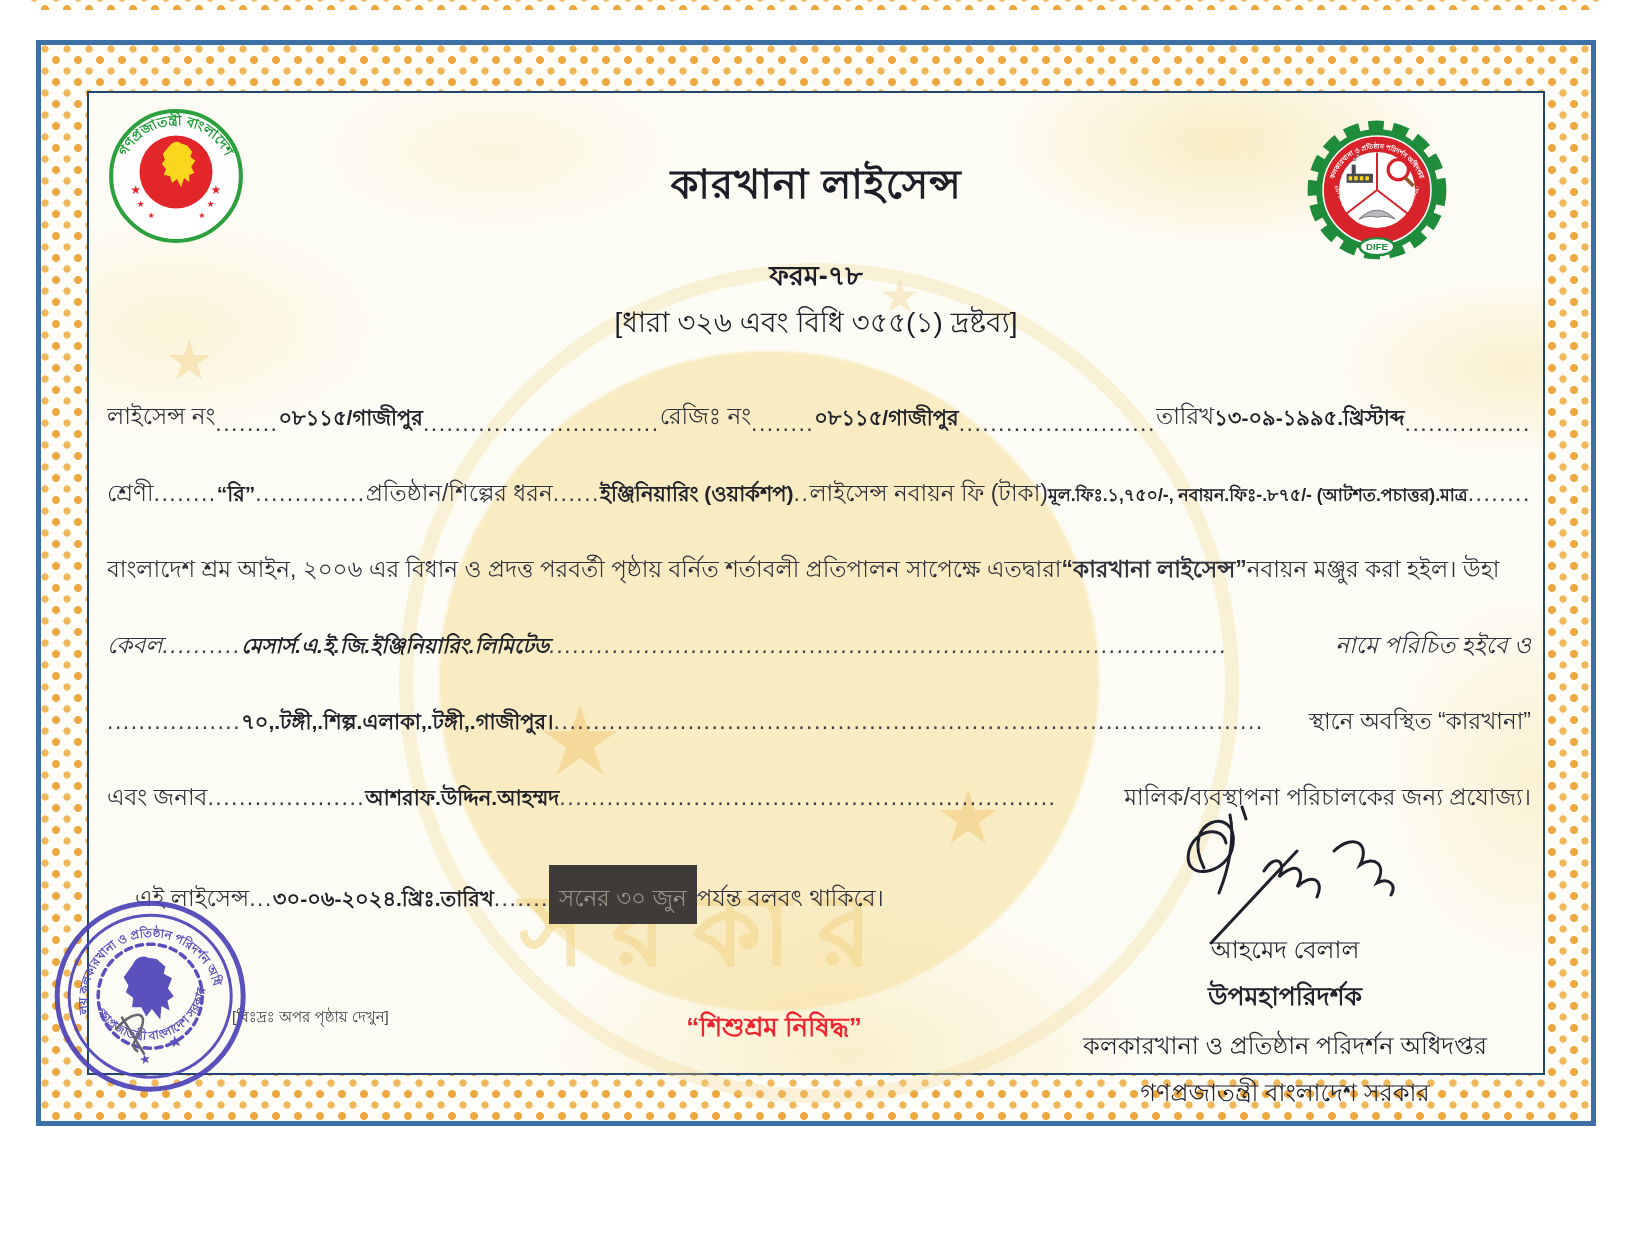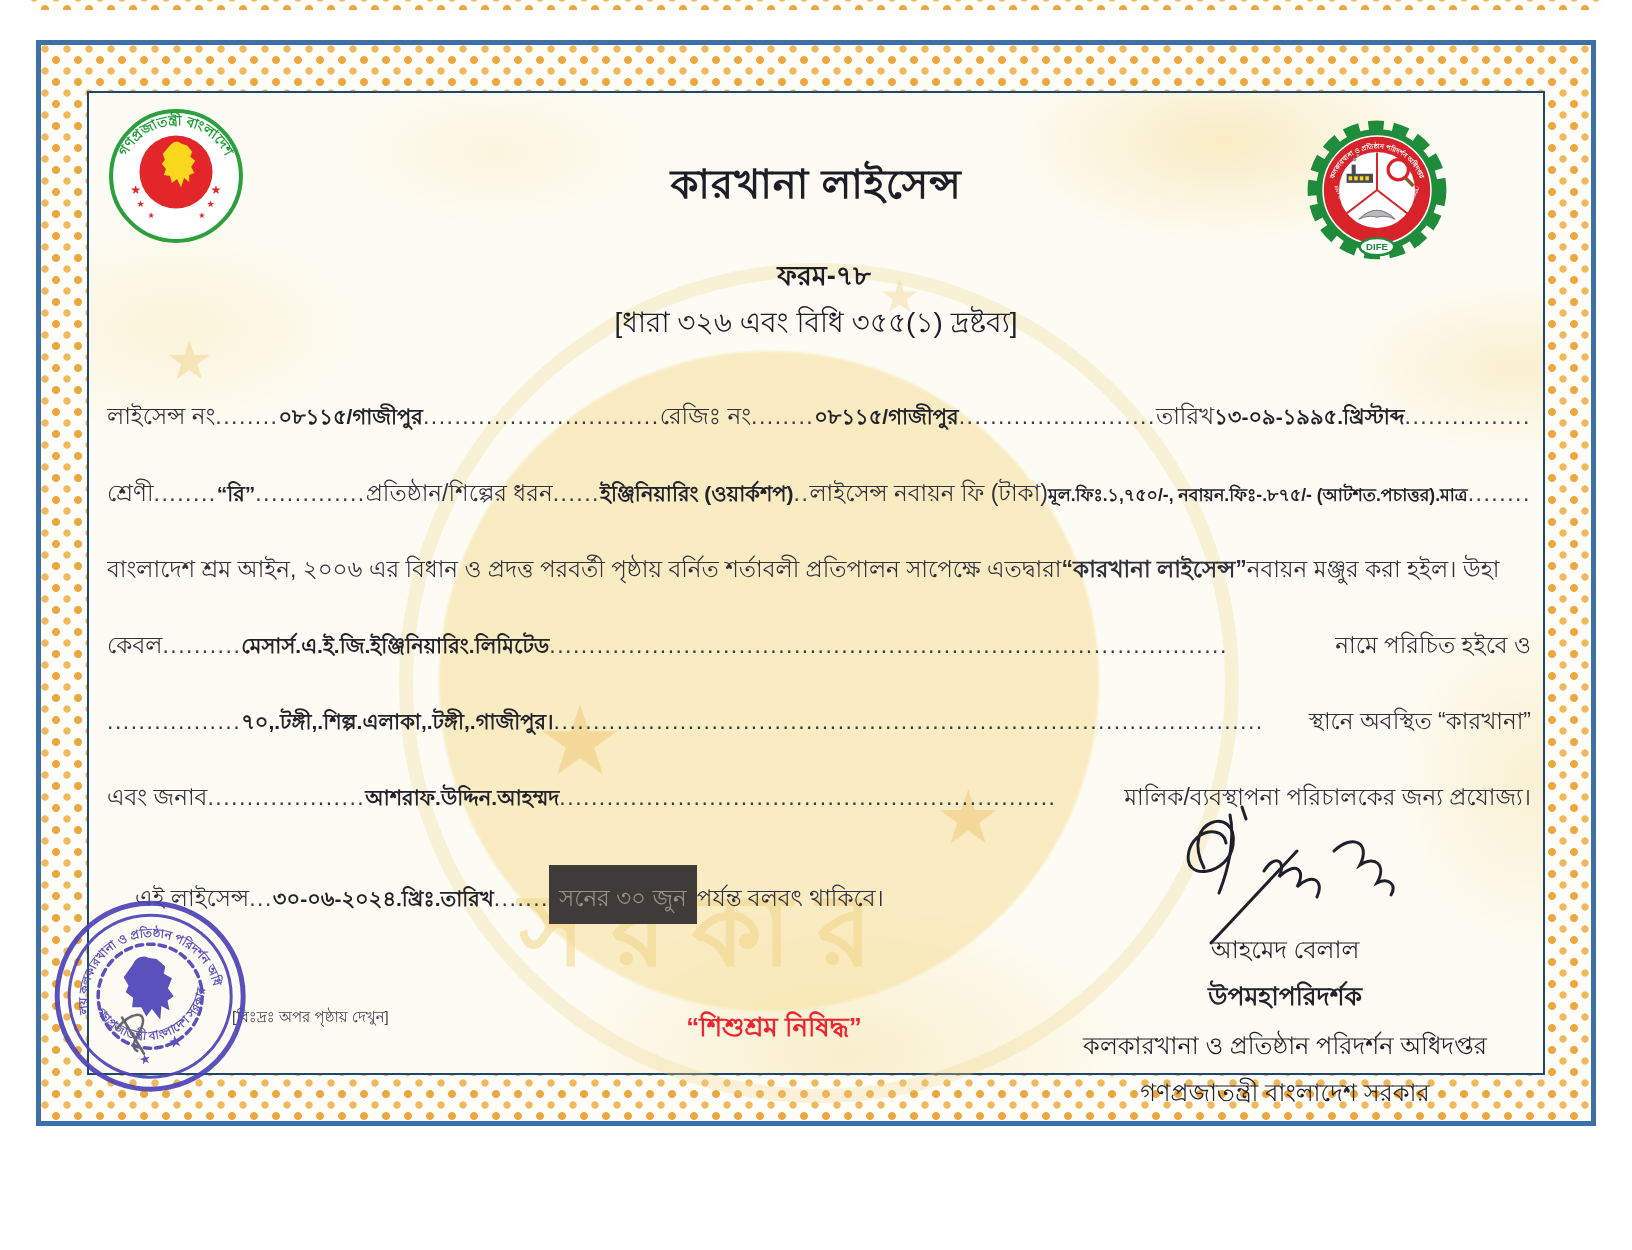--- a/index.html
+++ b/index.html
@@ -28,21 +28,21 @@
   .wm-circle{left:350px;top:258px;width:660px;height:660px;border-radius:50%;
              background:radial-gradient(circle, rgba(246,223,156,.55) 0 70%, rgba(246,223,156,.35) 99%, rgba(246,223,156,0) 100%);
              filter:blur(1px);}
   .wm-ring{left:310px;top:170px;width:840px;height:840px;border-radius:50%;
            border:14px solid rgba(243,214,146,.30);box-sizing:border-box;}
   .wm-star{color:rgba(240,205,130,.62);line-height:1;}
   .wm-text{font-weight:bold;color:rgba(242,212,135,.55);letter-spacing:26px;}
   
   .hdr{position:absolute;left:0;width:100%;text-align:center;color:#1d1d27;}
   .title{top:60px;font-size:40px;font-weight:bold;letter-spacing:1px;}
-  .formno{top:162px;font-size:27px;font-weight:bold;margin-left:8px;}
+  .formno{top:162px;font-size:27px;font-weight:bold;}
   .section-ref{top:208px;font-size:28px;}
   
   .fline{position:absolute;left:18px;right:12px;display:flex;align-items:baseline;
          font-size:23px;color:#31313b;white-space:nowrap;overflow:hidden;}
   .fline span{flex:0 0 auto;}
   .fline .grow{flex:1 1 auto;overflow:hidden;}
   .dots{letter-spacing:1.5px;color:#3a3a44;}
   .fill{font-weight:700;color:#22222b;font-size:21px;}
   .sm{font-size:17.5px;}
   .bold{font-weight:700;}
@@ -130,21 +130,21 @@
         <line x1="103" y1="60" x2="111" y2="68" stroke="#8a5a2a" stroke-width="3.5"></line>
         <path d="M57,101 Q75,83 93,101 Q84,96 75,99 Q66,96 57,101 Z" fill="#b9b9bf" stroke="#7c7c84" stroke-width="1"></path>
         <ellipse cx="75" cy="128" rx="17" ry="8.5" fill="#ffffff" stroke="#1e8c3a" stroke-width="2.4"></ellipse>
         <text x="75" y="131.5" font-size="9.5" font-weight="bold" fill="#1e8c3a" text-anchor="middle">DIFE</text>
       </svg>
 
       <div class="hdr title">কারখানা লাইসেন্স</div>
       <div class="hdr formno">ফরম-৭৮</div>
       <div class="hdr section-ref">[ধারা ৩২৬ এবং বিধি ৩৫৫(১) দ্রষ্টব্য]</div>
 
-      <div class="fline" style="top:305px;">
+      <div class="fline" style="top:305px;align-items:flex-end;">
           <span>লাইসেন্স নং </span>
           <span class="dots">........</span>
           <span class="fill">০৮১১৫/গাজীপুর</span>
           <span class="dots">..............................</span>
           <span> রেজিঃ নং </span>
           <span class="dots">........</span>
           <span class="fill">০৮১১৫/গাজীপুর</span>
           <span class="dots">.........................</span>
           <span>তারিখ</span>
           <span class="fill">১৩-০৯-১৯৯৫.খ্রিস্টাব্দ</span>
@@ -161,21 +161,21 @@
           <span class="dots">.. </span>
           <span>লাইসেন্স নবায়ন ফি (টাকা) </span>
           <span class="fill sm">মূল.ফিঃ.১,৭৫০/-, নবায়ন.ফিঃ-.৮৭৫/- (আটশত.পচাত্তর).মাত্র</span>
           <span class="dots grow">.............,</span>
         </div>
       <div class="fline" style="top:458px;">
           <span>বাংলাদেশ শ্রম আইন, ২০০৬ এর বিধান ও প্রদত্ত পরবর্তী পৃষ্ঠায় বর্নিত শর্তাবলী প্রতিপালন সাপেক্ষে এতদ্বারা </span>
           <span class="bold">“কারখানা লাইসেন্স”</span>
           <span> নবায়ন মঞ্জুর করা হইল। উহা</span>
         </div>
-      <div class="fline" style="top:534px;">
+      <div class="fline" style="top:534px;font-style:italic;">
           <span>কেবল</span>
           <span class="dots">..........</span>
           <span class="fill">মেসার্স.এ.ই.জি.ইঞ্জিনিয়ারিং.লিমিটেড</span>
           <span class="dots grow">......................................................................................</span>
           <span> নামে পরিচিত হইবে ও</span>
         </div>
       <div class="fline" style="top:610px;">
           <span class="dots">.................</span>
           <span class="fill">৭০,.টঙ্গী,.শিল্প.এলাকা,.টঙ্গী,.গাজীপুর।</span>
           <span class="dots grow">..........................................................................................</span>

